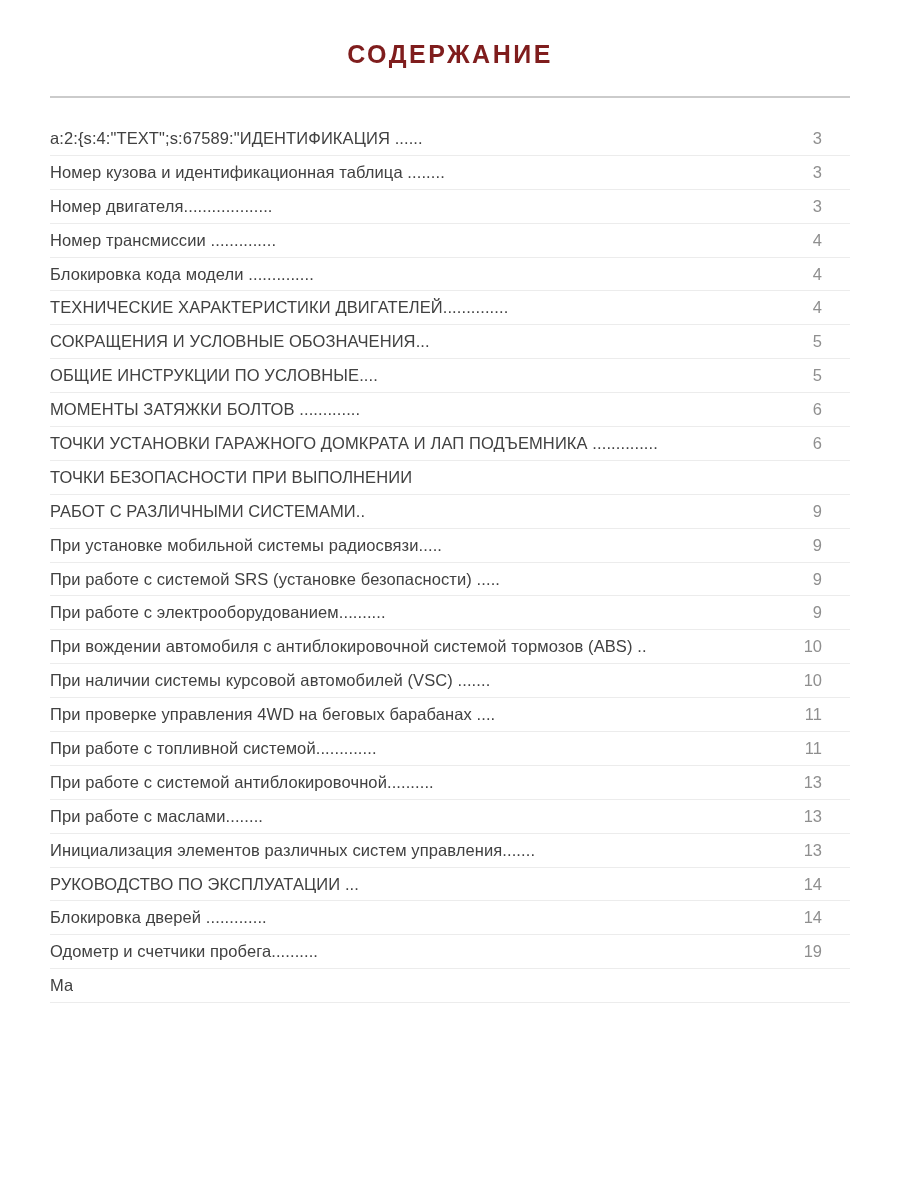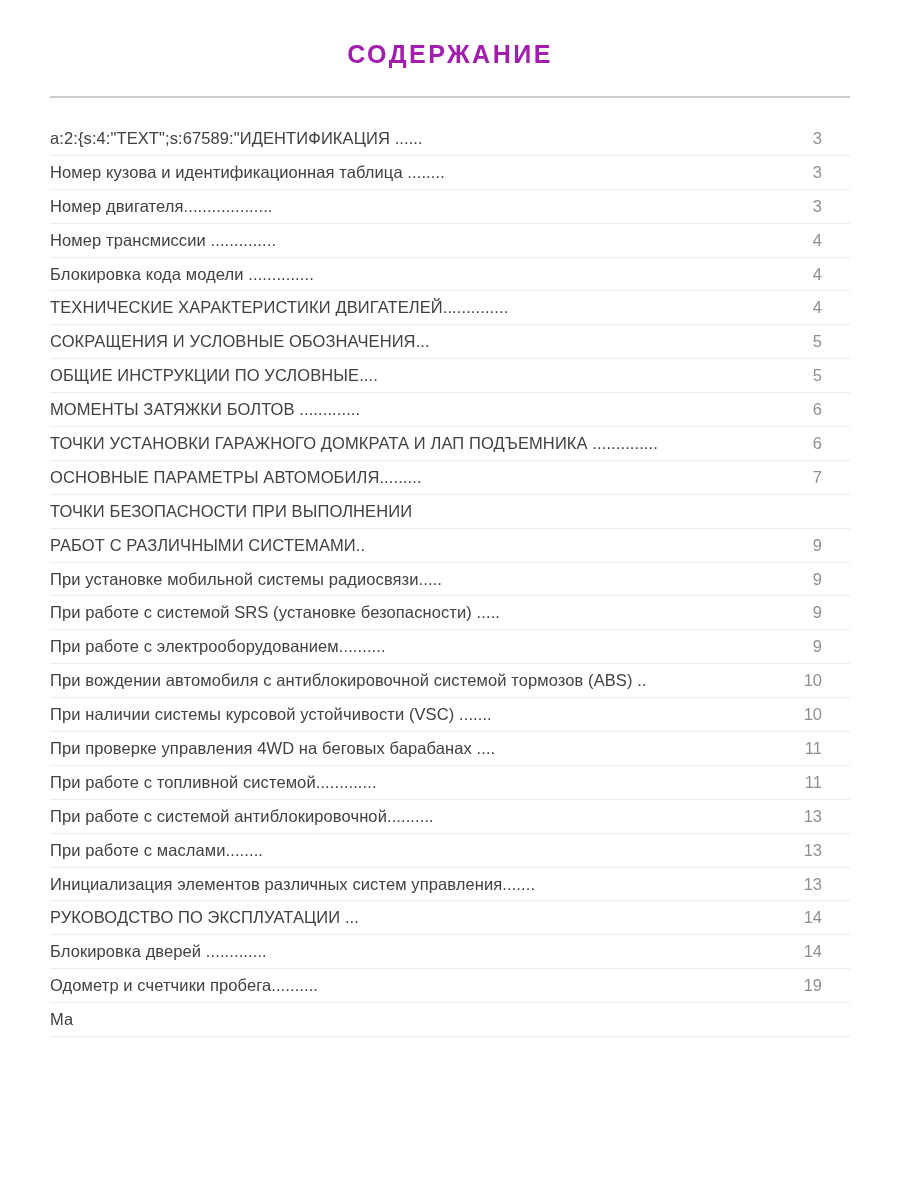--- a/index.html
+++ b/index.html
@@ -18,21 +18,21 @@
     padding: 38px 50px 0 50px;
     box-sizing: border-box;
   }
   .page-title {
     margin: 0;
     text-align: center;
     font-size: 25px;
     line-height: 32px;
     font-weight: 700;
     letter-spacing: 2.5px;
-    color: #a21caf;
+    color: #7f1d1d;
   }
   .title-divider {
     height: 2px;
     background: #cbcbcb;
     margin-top: 26px;
   }
   .toc {
     margin-top: 24px;
   }
   .toc-row {
@@ -98,24 +98,20 @@
       </div>
       <div class="toc-row">
         <span class="toc-label">МОМЕНТЫ ЗАТЯЖКИ БОЛТОВ .............</span>
         <span class="toc-page">6</span>
       </div>
       <div class="toc-row">
         <span class="toc-label">ТОЧКИ УСТАНОВКИ ГАРАЖНОГО ДОМКРАТА И ЛАП ПОДЪЕМНИКА ..............</span>
         <span class="toc-page">6</span>
       </div>
       <div class="toc-row">
-        <span class="toc-label">ОСНОВНЫЕ ПАРАМЕТРЫ АВТОМОБИЛЯ.........</span>
-        <span class="toc-page">7</span>
-      </div>
-      <div class="toc-row">
         <span class="toc-label">ТОЧКИ БЕЗОПАСНОСТИ ПРИ ВЫПОЛНЕНИИ</span>
         <span class="toc-page"></span>
       </div>
       <div class="toc-row">
         <span class="toc-label">РАБОТ С РАЗЛИЧНЫМИ СИСТЕМАМИ..</span>
         <span class="toc-page">9</span>
       </div>
       <div class="toc-row">
         <span class="toc-label">При установке мобильной системы радиосвязи.....</span>
         <span class="toc-page">9</span>
@@ -126,21 +122,21 @@
       </div>
       <div class="toc-row">
         <span class="toc-label">При работе с электрооборудованием..........</span>
         <span class="toc-page">9</span>
       </div>
       <div class="toc-row">
         <span class="toc-label">При вождении автомобиля с антиблокировочной системой тормозов (ABS) ..</span>
         <span class="toc-page">10</span>
       </div>
       <div class="toc-row">
-        <span class="toc-label">При наличии системы курсовой устойчивости (VSC) .......</span>
+        <span class="toc-label">При наличии системы курсовой автомобилей (VSC) .......</span>
         <span class="toc-page">10</span>
       </div>
       <div class="toc-row">
         <span class="toc-label">При проверке управления 4WD на беговых барабанах ....</span>
         <span class="toc-page">11</span>
       </div>
       <div class="toc-row">
         <span class="toc-label">При работе с топливной системой.............</span>
         <span class="toc-page">11</span>
       </div>

